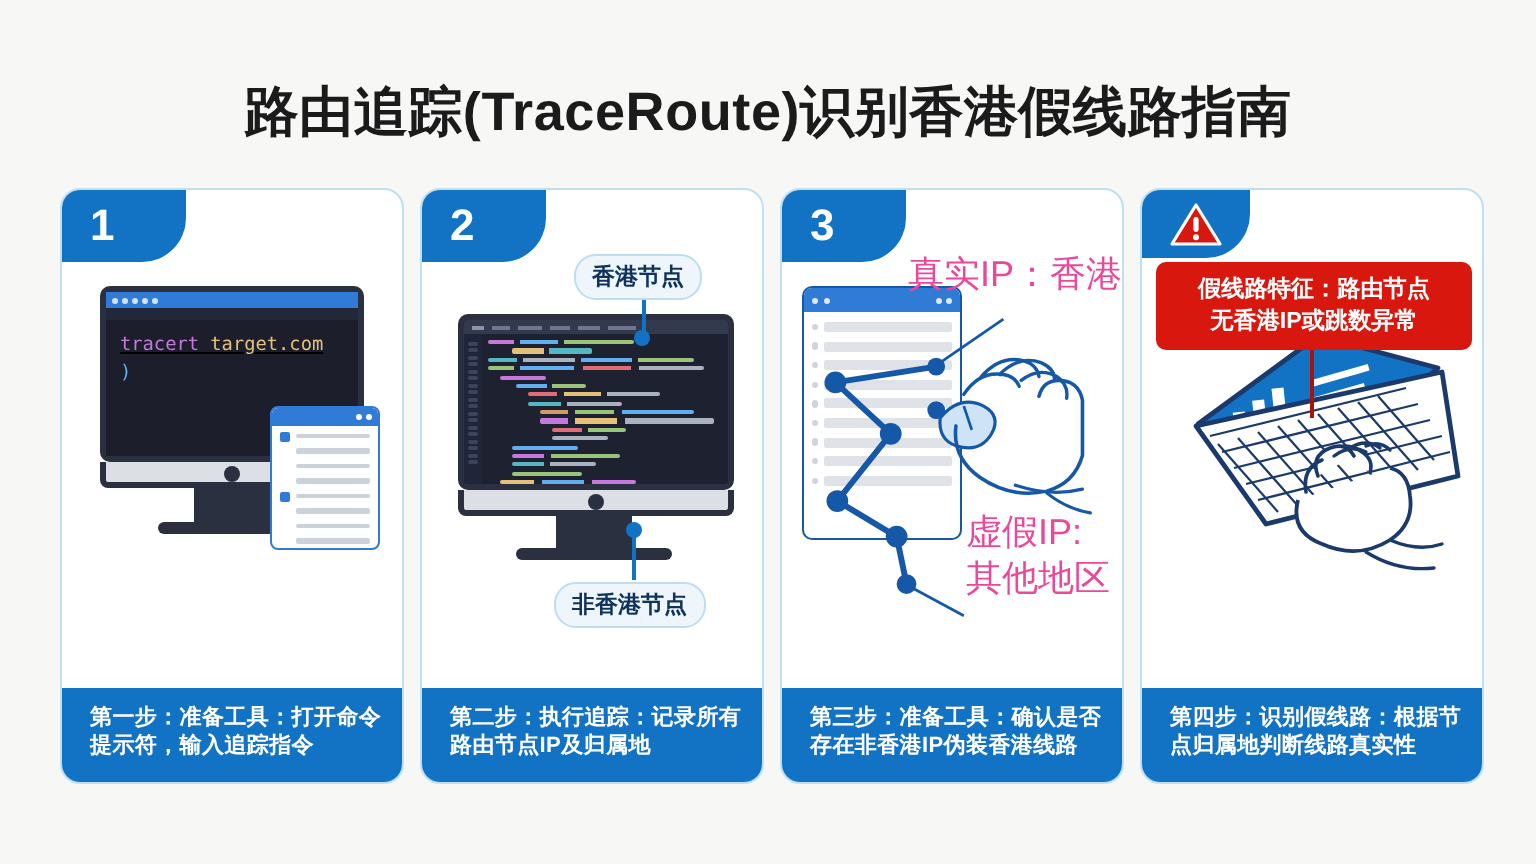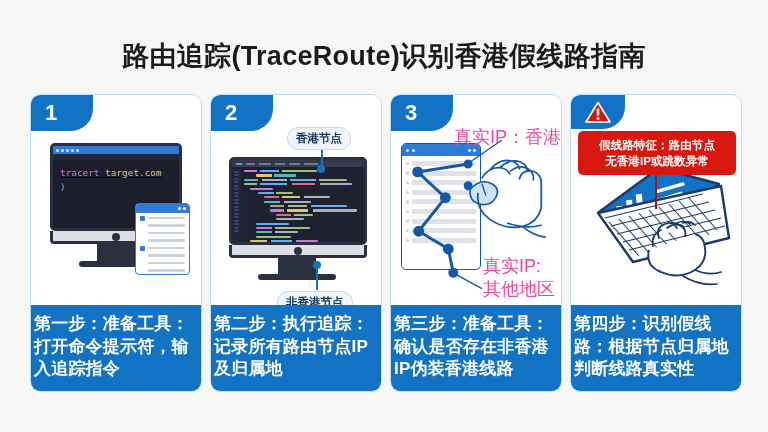--- a/index.html
+++ b/index.html
@@ -49,22 +49,22 @@
   .badge.warn{padding-left:0;justify-content:center;width:54px;height:34px;}
   .tri{width:26px;height:23px;display:block;}
 
   
   .art{position:relative;flex:1;overflow:hidden;}
 
   
   .cap{
     background:#1273c4;
     color:#fff;
-    padding:8px 9px 10px 3px;
-    font-size:17px;font-weight:bold;line-height:1.33;
+    padding:8px 9px 10px 14px;
+    font-size:11px;font-weight:bold;line-height:1.33;
     letter-spacing:0.2px;
   }
 
   
   .mon1{position:absolute;left:19px;top:48px;width:132px;height:88px;
         background:#2c3140;border:3px solid #2b3040;border-radius:5px;box-sizing:border-box;}
   .mon1 .bar{height:8px;background:#2f7bd6;display:flex;align-items:center;gap:2px;padding-left:3px;}
   .mon1 .dot{width:3px;height:3px;border-radius:50%;background:#cfe3fa;}
   .mon1 .menu{height:6px;background:#23273a;}
   .mon1 .scr{background:#1c1f2b;height:calc(100% - 14px);padding:7px 0 0 7px;box-sizing:border-box;}
@@ -364,21 +364,21 @@
                    M110,70 q10,-10 21,-6 q7,3 7,9
                    M121,73 q9,-7 18,-2 q6,4 5,11" fill="none" stroke="#1558a8" stroke-width="1.7" stroke-linecap="round"></path>
           <path d="M88,96 q-2,16 12,26 q16,11 34,7 q14,-4 18,-18 l0,-28 q-2,-10 -12,-10
                    q-8,0 -10,8" fill="none" stroke="#1558a8" stroke-width="1.8" stroke-linecap="round"></path>
           <path d="M134,130 q10,8 22,10" fill="none" stroke="#1558a8" stroke-width="1.6" stroke-linecap="round"></path>
           <path d="M118,126 q18,6 34,2" fill="none" stroke="#1558a8" stroke-width="1.6" stroke-linecap="round"></path>
         </svg>
 
         <div class="lbl3 l3a">真实IP：香港</div>
         <div class="lbl3 l3b">
-          <div>真实IP:</div>
+          <div>虚假IP:</div>
           <div>其他地区</div>
         </div>
       </div>
       <div class="cap">第三步：准备工具：确认是否存在非香港IP伪装香港线路</div>
     </div>
 
     <div class="card">
       <div class="badge warn">
         <svg class="tri" viewBox="0 0 26 23">
           <path d="M13,1.5 L25,21 L1,21 Z" fill="#d8180f" stroke="#ffffff" stroke-width="1.6" stroke-linejoin="round"></path>

